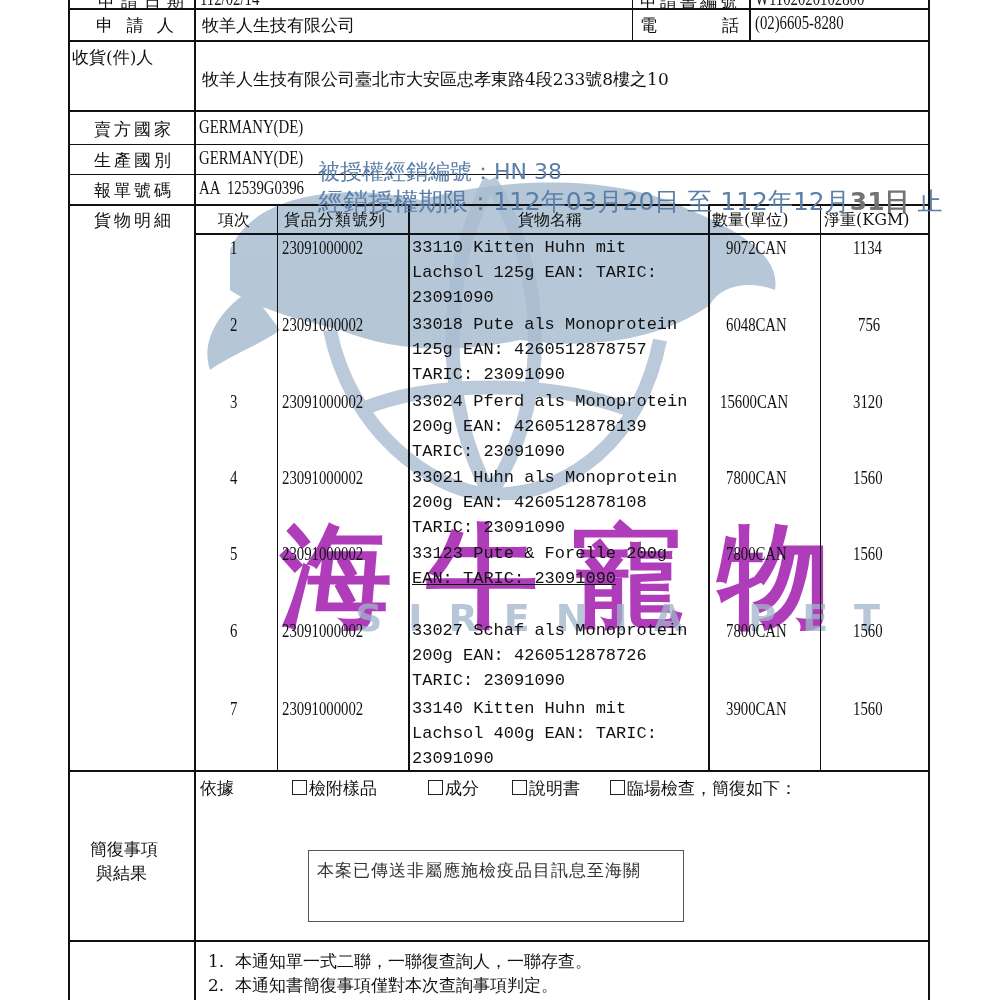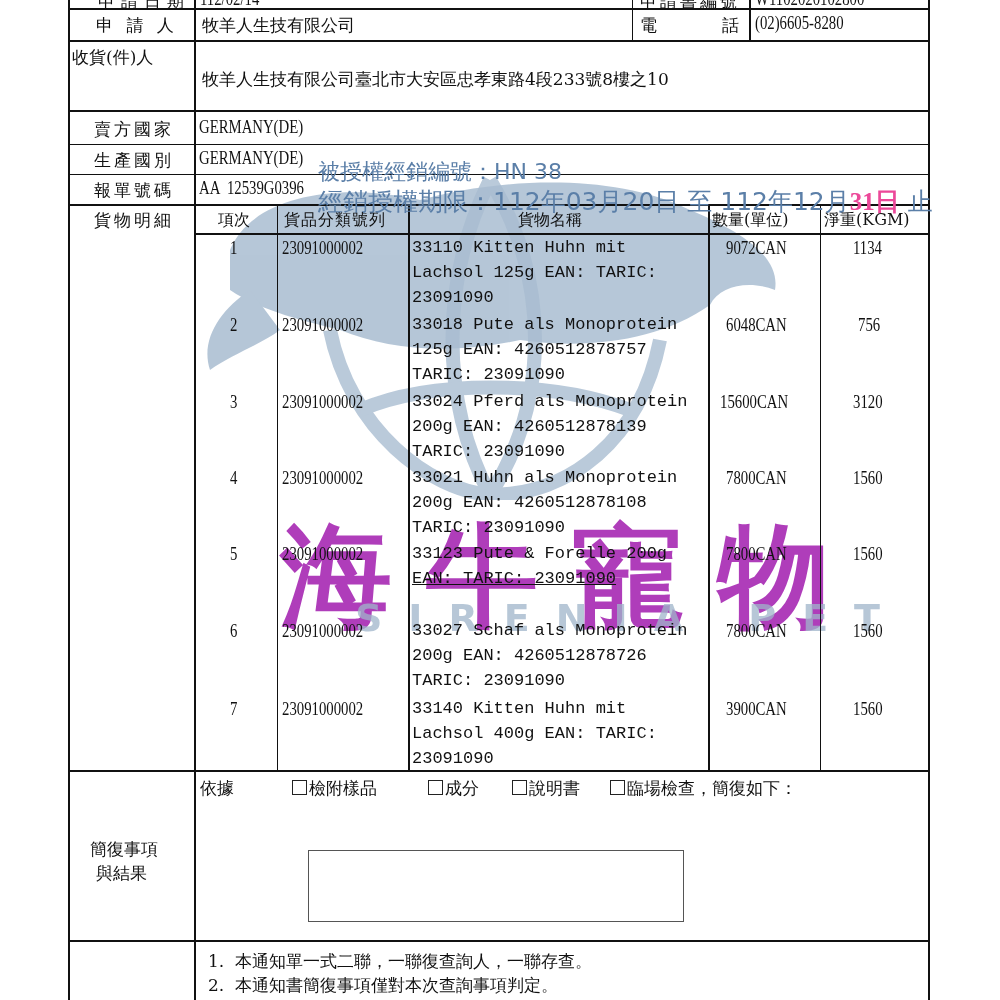--- a/index.html
+++ b/index.html
@@ -8,21 +8,21 @@
   .wm { position:absolute; pointer-events:none; z-index:1; }
   .wm-globe { left:190px; top:140px; width:600px; height:360px; }
   .wm-chars { left:280px; top:502px; font-family:Liberation Sans, sans-serif; font-weight:bold;
               font-size:112px; letter-spacing:34px; color:#a21caf; opacity:0.85; }
   .wm-latin { left:355px; top:596px; font-family:"DejaVu Sans", sans-serif; font-weight:bold;
               font-size:38px; letter-spacing:26px; color:#9fb5ca; opacity:0.75; }
   .overlay { position:absolute; font-family:"DejaVu Sans", sans-serif; color:#5b7fa8;
              z-index:3; white-space:nowrap;margin-top:41px; }
   .ov1 { left:318px; top:116px; font-size:22px; }
   .ov2 { left:318px; top:144px; font-size:25px; }
-  .ov2 b { color:#ec4899;font-family:Liberation Serif, serif; }
+  .ov2 b { color:#737373; }
 
   .line { position:absolute; background:#111; z-index:2; }
   .t { position:absolute; z-index:4; white-space:nowrap; font-size:17px; }
   .mono { font-family:"Liberation Mono","DejaVu Sans Mono", monospace; font-size:17px; }
   .cond { font-family:"Liberation Serif", serif; font-size:18px; transform:scaleX(0.82); transform-origin:left; }
   .lbl { letter-spacing:6px; }
   .cb { display:inline-block; width:13px; height:13px; border:1px solid #222; vertical-align:-1px; margin-right:2px; }
   .stamp { position:absolute; left:308px; top:850px; width:376px; height:72px; border:1.5px solid #555;
            z-index:4; font-size:17px; color:#333; line-height:30px; padding:4px 8px; box-sizing:border-box; letter-spacing:1px; }
 </style>
@@ -151,16 +151,17 @@
 
 <div class="t" style="left:90px;top:838px">簡復事項</div>
 <div class="t" style="left:96px;top:862px">與結果</div>
 <div class="t" style="left:200px;top:777px">依據</div>
 <div class="t" style="left:292px;top:777px"><span class="cb"></span><span>檢附樣品</span></div>
 <div class="t" style="left:428px;top:777px"><span class="cb"></span><span>成分</span></div>
 <div class="t" style="left:512px;top:777px"><span class="cb"></span><span>說明書</span></div>
 <div class="t" style="left:610px;top:777px"><span class="cb"></span><span>臨場檢查，簡復如下：</span></div>
 
 <div class="stamp">
+  <div>本案已傳送非屬應施檢疫品目訊息至海關</div>
 </div>
 
 <div class="t" style="left:208px;top:950px;white-space:pre">1.  本通知單一式二聯，一聯復查詢人，一聯存查。</div>
 <div class="t" style="left:208px;top:974px;white-space:pre">2.  本通知書簡復事項僅對本次查詢事項判定。</div>
 
 </body></html>

